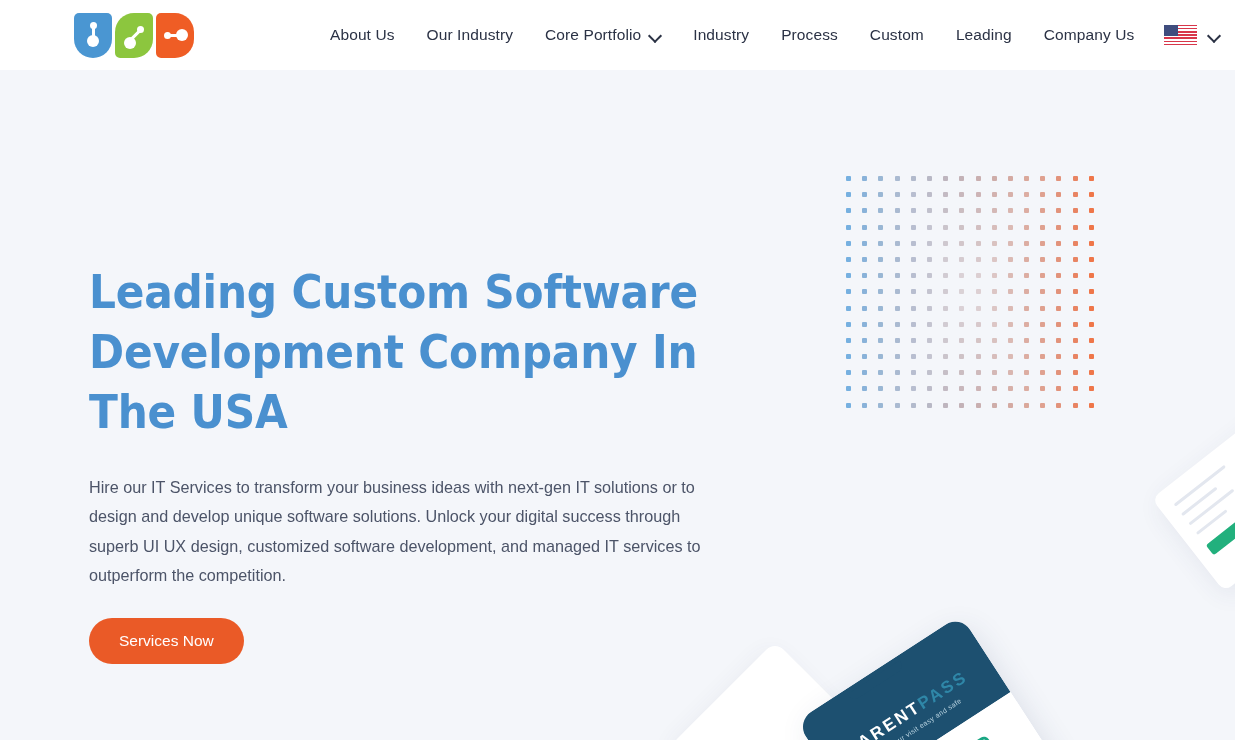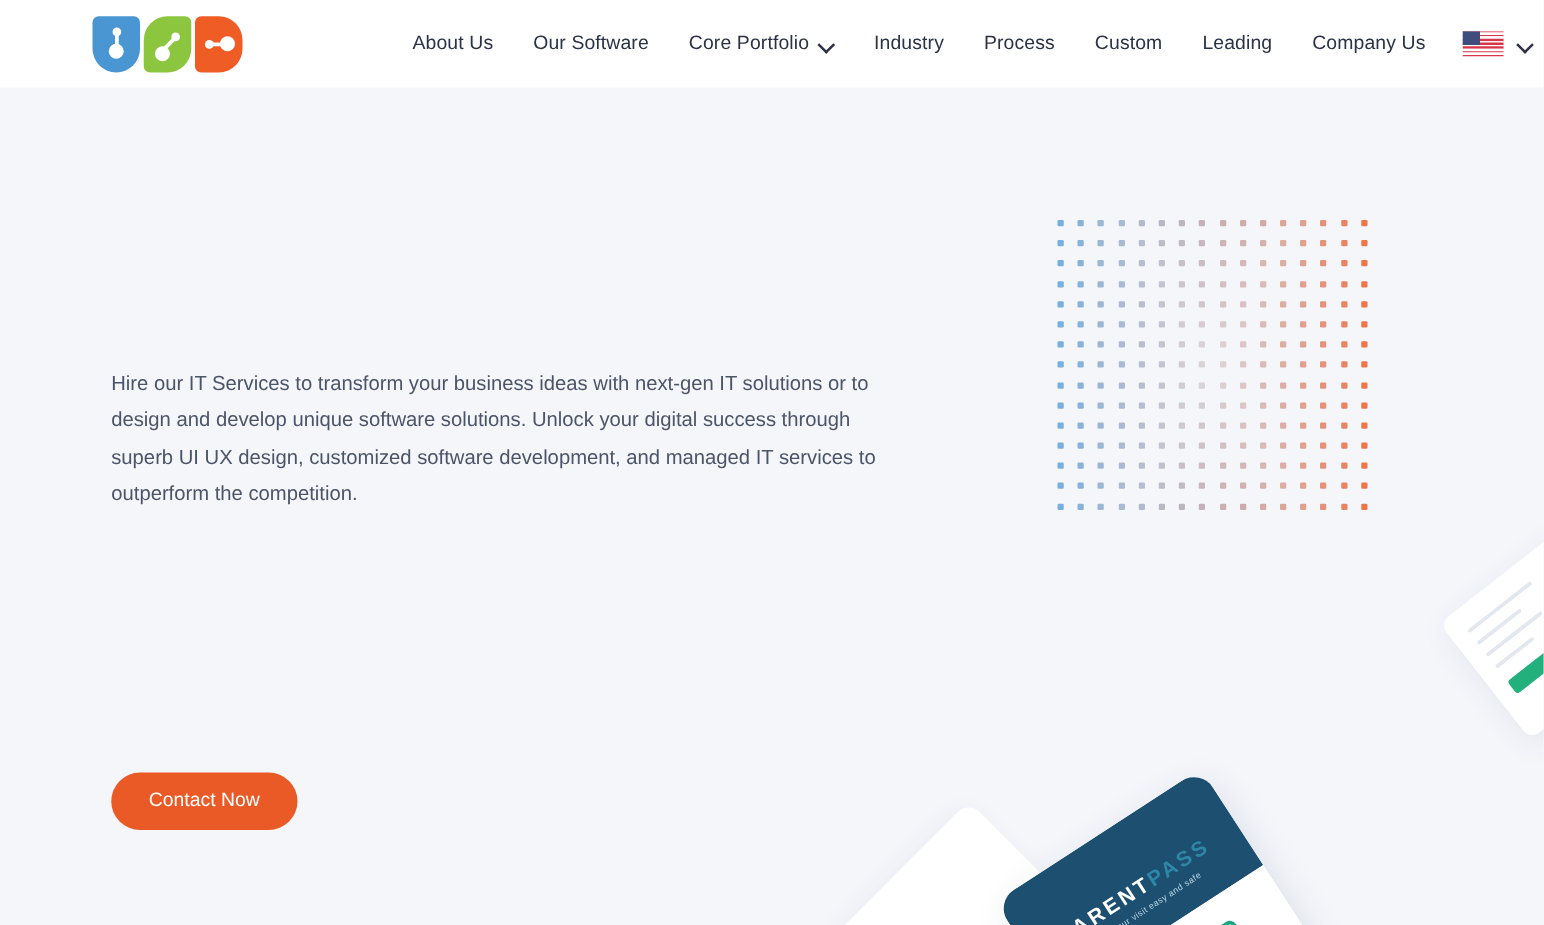--- a/index.html
+++ b/index.html
@@ -228,21 +228,21 @@
           <span class="bar"></span>
           <span class="dotB"></span>
       </div>
     </div>
 
     <div class="nav">
       <div class="nav-item">
         <span>About Us</span>
       </div>
       <div class="nav-item">
-        <span>Our Software</span>
+        <span>Our Industry</span>
       </div>
       <div class="nav-item">
         <span>Core Portfolio</span>
         <span class="chev"></span>
       </div>
       <div class="nav-item">
         <span>Industry</span>
       </div>
       <div class="nav-item">
         <span>Process</span>
@@ -545,18 +545,19 @@
       <span style="background: rgba(185, 131, 123, 0.64);"></span>
       <span style="background: rgba(194, 127, 112, 0.64);"></span>
       <span style="background: rgba(203, 123, 101, 0.64);"></span>
       <span style="background: rgba(212, 119, 91, 0.67);"></span>
       <span style="background: rgba(220, 114, 80, 0.75);"></span>
       <span style="background: rgba(229, 110, 69, 0.84);"></span>
       <span style="background: rgba(238, 106, 58, 0.92);"></span>
     </div>
 
   <div class="hero-text">
+    <h1 class="hero-title">Leading Custom Software Development Company In The USA</h1>
     <p class="hero-para">Hire our IT Services to transform your business ideas with next-gen IT solutions or to design and develop unique software solutions. Unlock your digital success through superb UI UX design, customized software development, and managed IT services to outperform the competition.</p>
   </div>
 
-  <button class="cta">Contact Now</button>
+  <button class="cta">Services Now</button>
 
 </div>
 
 </body></html>

